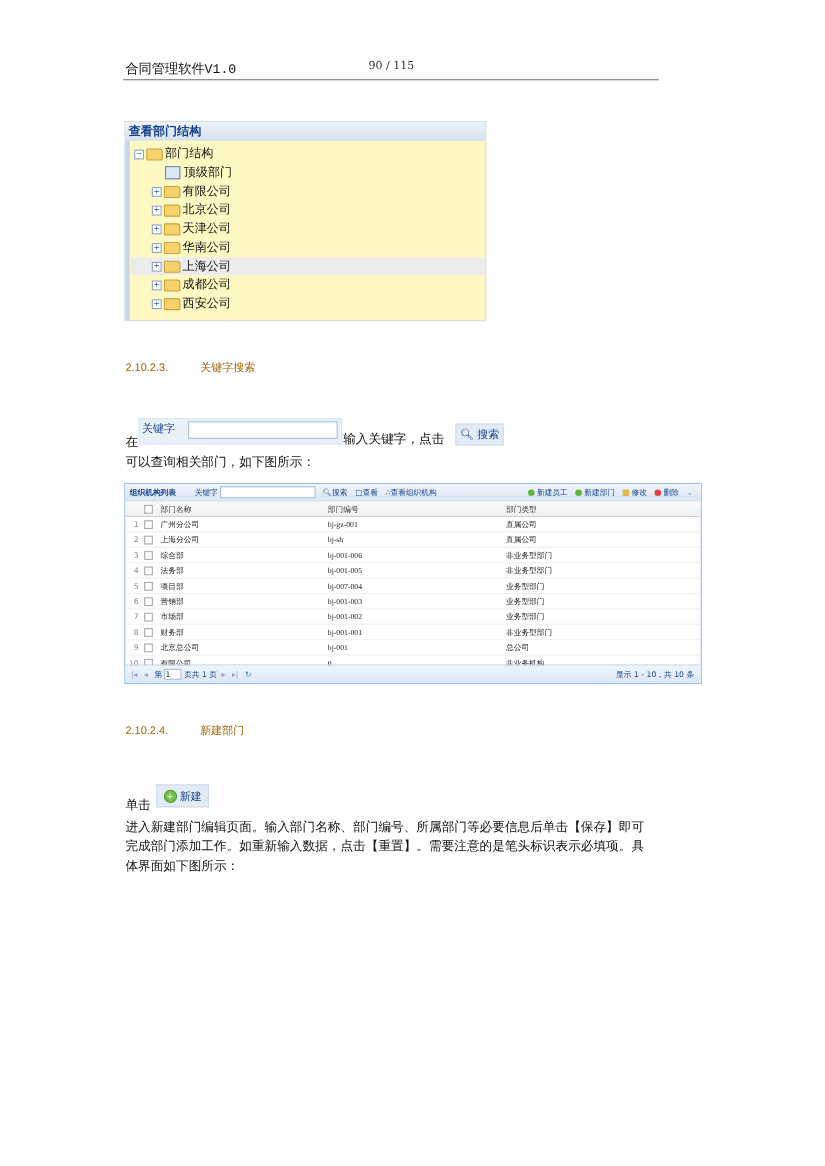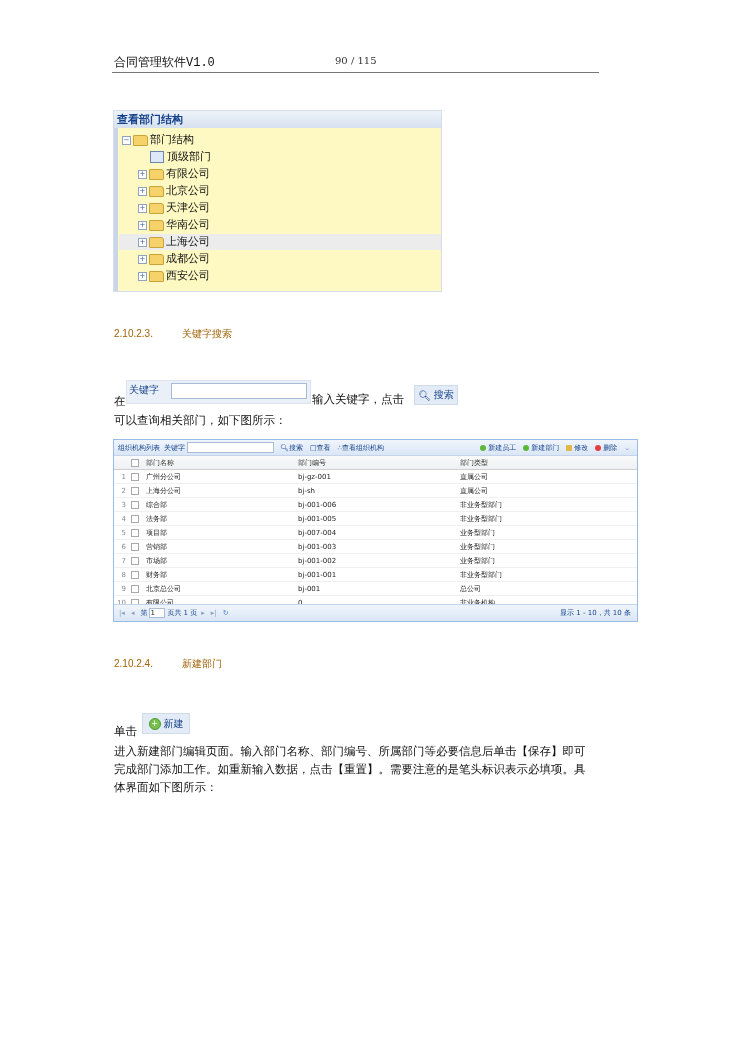--- a/index.html
+++ b/index.html
@@ -27,32 +27,32 @@
 
   
   #kw-widget{left:126px;top:380px;width:183px;height:22px;background:#eaf0f8;border:1px solid #dde5f0;}
   #kw-label{position:absolute;left:2px;top:2px;font-size:10px;color:#15428b;}
   #kw-input{position:absolute;left:44px;top:2px;width:134px;height:14px;border:1px solid #a9bbd5;background:#fff;}
   #search-btn{left:414px;top:385px;width:42px;height:18px;background:#e3ebf6;border:1px solid #d0dbea;font-size:10px;color:#15428b;display:flex;align-items:center;justify-content:center;}
 
   
   #grid{left:113px;top:439px;width:523px;height:181px;border:1px solid #99bbe8;background:#fff;font-size:7px;color:#222;overflow:hidden;}
   #gtb{height:15px;background:linear-gradient(#f0f5fc,#dae6f5);display:flex;align-items:center;padding-left:4px;border-bottom:1px solid #c5d4ea;}
-  #gtb .ttl{font-weight:normal;color:#15428b;margin-right:4px;}
+  #gtb .ttl{font-weight:bold;color:#15428b;margin-right:17px;}
   #gtb .kw{color:#15428b;margin-right:2px;}
   #gtb .kin{width:85px;height:9px;border:1px solid #a9bbd5;background:#fff;margin-right:6px;}
   .tbtn{display:flex;align-items:center;margin-right:7px;color:#15428b;}
   .dot{width:6px;height:6px;border-radius:50%;margin-right:2px;}
   #ghead{height:13px;display:flex;align-items:center;background:linear-gradient(#fafafa,#eef0f3);border-bottom:1px solid #d0d0d0;color:#333;}
   .grow{height:13px;display:flex;align-items:center;border-bottom:1px solid #f0f0f0;}
   .c-no{width:12px;text-align:right;color:#888;padding-right:2px;}
   .c-cb{width:14px;display:flex;justify-content:center;}
   .cb{width:6px;height:6px;border:1px solid #aaa;background:#fff;}
   .c-name{width:150px;padding-left:4px;}
-  .c-code{width:160px;padding-left:2px;}
+  .c-code{width:160px;padding-left:2px;font-family:Liberation Serif, serif;}
   .c-type{width:160px;padding-left:2px;}
   #gpager{position:absolute;left:0;right:0;bottom:0;height:16px;background:linear-gradient(#f0f5fc,#dae6f5);border-top:1px solid #c5d4ea;display:flex;align-items:center;padding-left:5px;color:#15428b;}
   .pgi{color:#8aa0c0;margin-right:6px;}
   .pgin{width:14px;height:8px;border:1px solid #a9bbd5;background:#fff;margin:0 2px;}
 
   #new-btn{left:142px;top:713px;width:46px;height:19px;background:#e3ebf6;border:1px solid #d0dbea;font-size:10px;color:#15428b;display:flex;align-items:center;justify-content:center;}
   .gdot{width:10px;height:10px;border-radius:50%;background:#77c04f;border:1px solid #4e9a2f;margin-right:3px;color:#fff;font-size:8px;line-height:10px;text-align:center;}
 </style>
 </head>
 <body>

